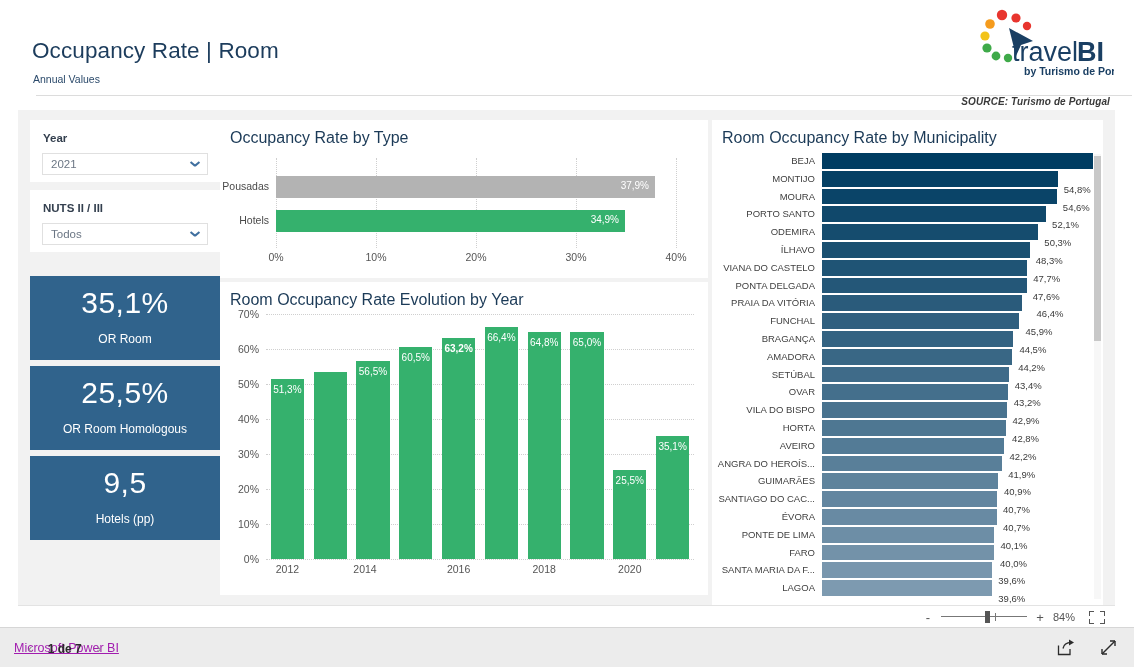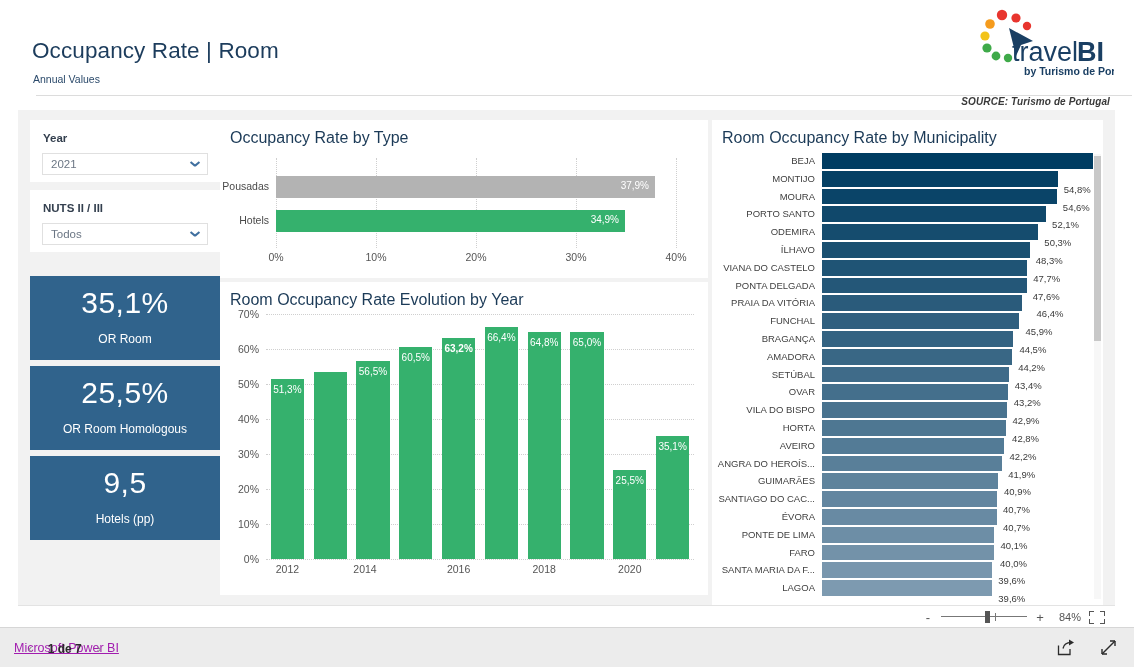--- a/index.html
+++ b/index.html
@@ -101,21 +101,21 @@
   
   .zoombar { position:absolute; left:18px; top:605px; width:1097px; height:22px;
              background:#ffffff; border-top:1px solid #e3e3e3; }
   .zoom-group { position:absolute; right:10px; top:0; height:22px; display:flex;
                 align-items:center; gap:8px; }
   .zm-minus, .zm-plus { font-size:13px; color:#555; line-height:1; width:10px; text-align:center; }
   .zoom-slider { position:relative; width:86px; height:12px; }
   .zoom-slider .rail { position:absolute; left:0; right:0; top:5px; height:1px; background:#777; }
   .zoom-slider .thumb { position:absolute; left:44px; top:0; width:5px; height:12px; background:#555; }
   .zoom-slider .tick { position:absolute; left:54px; top:2px; width:1px; height:8px; background:#777; }
-  .zoom-pct { font-size:11px; color:#555; min-width:28px; text-align:right; }
+  .zoom-pct { font-size:11px; color:#555; min-width:28px; }
   .fit-icon { width:16px; height:13px; position:relative; }
   .fit-icon span { position:absolute; width:5px; height:5px; border:1.3px solid #555; }
   .fit-icon .a { left:0; top:0; border-right:none; border-bottom:none; }
   .fit-icon .b { right:0; top:0; border-left:none; border-bottom:none; }
   .fit-icon .c { left:0; bottom:0; border-right:none; border-top:none; }
   .fit-icon .d { right:0; bottom:0; border-left:none; border-top:none; }
 
   
   .footer { position:absolute; left:0; top:627px; width:1134px; height:40px;
             background:#ececec; border-top:1px solid #d6d6d6; }

